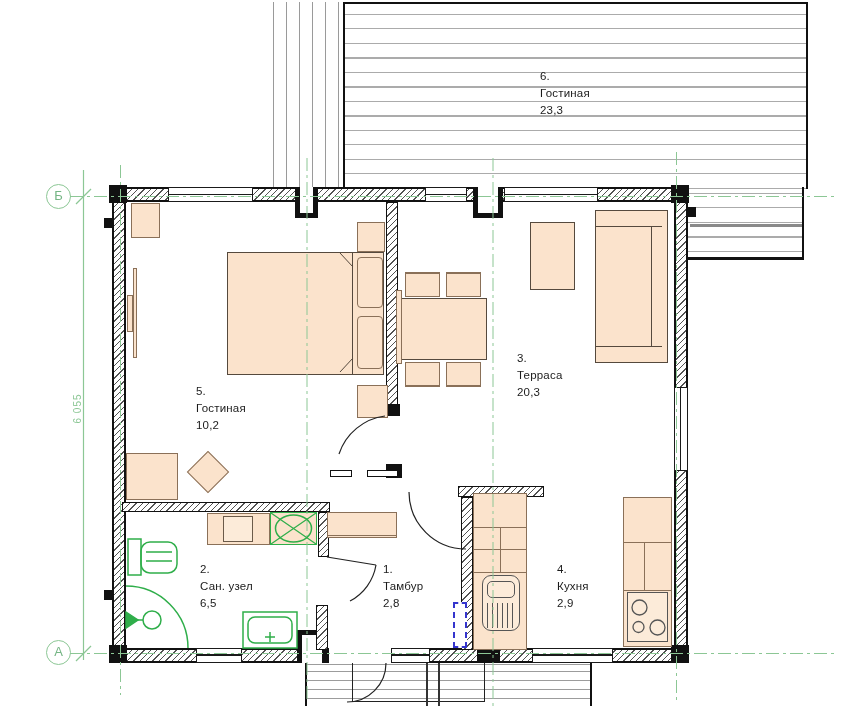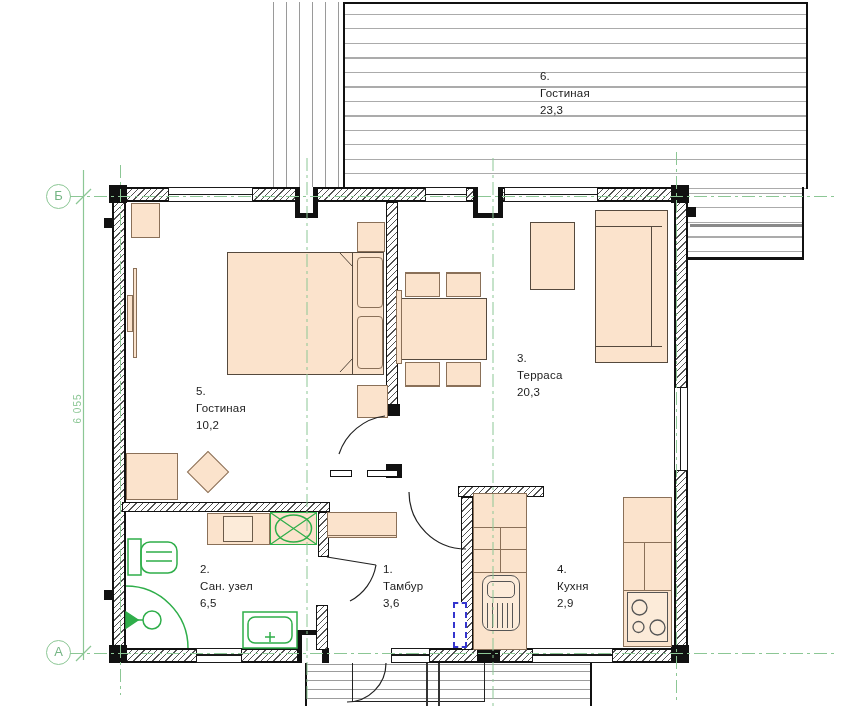--- a/index.html
+++ b/index.html
@@ -139,21 +139,21 @@
     <div>6,5</div>
   </div>
 
   <div class="abs furn" style="left:327px;top:512px;width:70px;height:26px;"></div>
   <div class="abs" style="left:328px;top:535px;width:68px;height:1px;background:#8a7058;"></div>
   <div class="abs" style="left:453px;top:602px;width:14px;height:46px;background:#fff;border:2px dashed #3535cd;box-sizing:border-box;"></div>
 
   <div class="abs label" style="left:383px;top:561px;">
     <div>1.</div>
     <div>Тамбур</div>
-    <div>3,6</div>
+    <div>2,8</div>
   </div>
 
   <div class="abs furn" style="left:473px;top:493px;width:54px;height:157px;"></div>
   <div class="abs" style="left:474px;top:527px;width:52px;height:1px;background:#8a7058;"></div>
   <div class="abs" style="left:474px;top:572px;width:52px;height:1px;background:#8a7058;"></div>
   <div class="abs" style="left:500px;top:527px;width:1px;height:45px;background:#8a7058;"></div>
   <div class="abs" style="left:474px;top:549px;width:52px;height:1px;background:#8a7058;"></div>
   <div class="abs" style="left:482px;top:575px;width:38px;height:56px;background:#fcebd9;border:1.4px solid #555;border-radius:9px;box-sizing:border-box;"></div>
   <div class="abs" style="left:487px;top:581px;width:28px;height:17px;border:1px solid #555;border-radius:5px;box-sizing:border-box;"></div>
   <div class="abs" style="left:487px;top:603px;width:28px;height:25px;background-image:repeating-linear-gradient(90deg,#555 0 1px, transparent 1px 5px);"></div>

